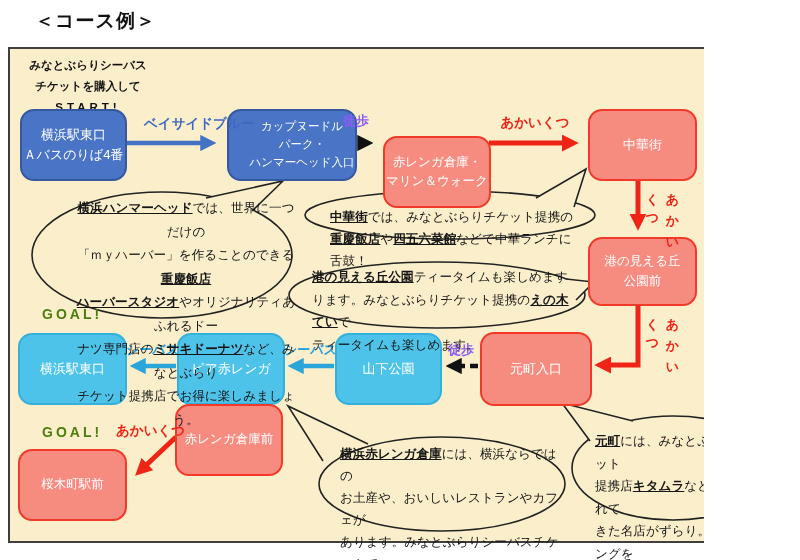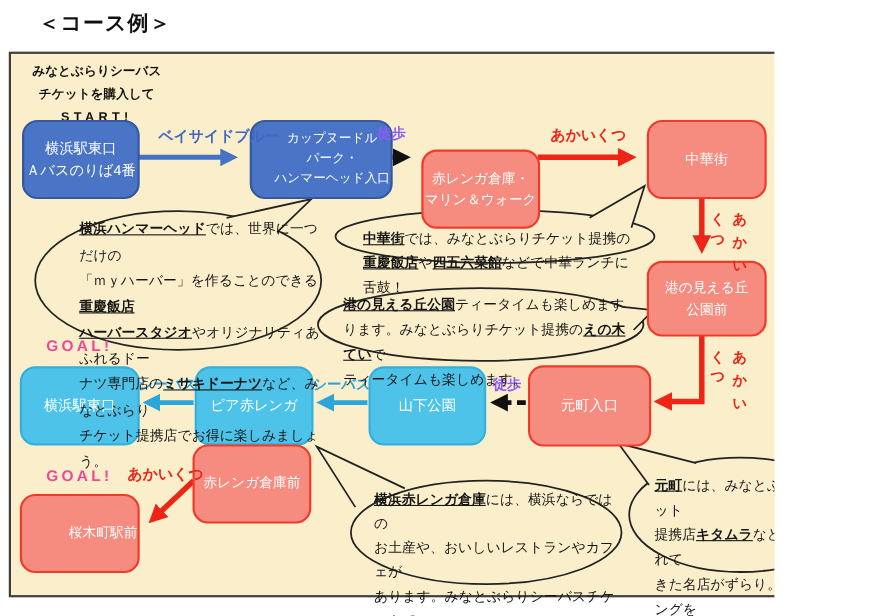--- a/index.html
+++ b/index.html
@@ -13,29 +13,29 @@
   .blue{background:#4a74c6;border:2px solid #35589e;}
   .salmon{background:#F68C80;border:2px solid #F23A2B;}
   .cyan{background:#4EC3E9;border:2px solid #35b0dd;}
   .node .ln{display:block;}
   .fs13{font-size:13px;} .fs125{font-size:12.5px;} .fs115{font-size:11.5px;padding-left:20px;}
   .lbl{position:absolute;font-weight:bold;text-align:center;white-space:nowrap;}
   .lbl.blue-t{color:#3f68c0;font-size:13.5px;}
   .lbl.red-t{color:#ee2416;font-size:13.5px;}
   .lbl.cyan-t{color:#2aa0dc;font-size:13px;}
   .lbl.black-t{color:#8b5cf6;font-size:13px;}
-  .lbl.goal{color:#ec4899;font-size:14px;letter-spacing:3px;}
+  .lbl.goal{color:#4d7c0f;font-size:14px;letter-spacing:3px;}
   .startnote{position:absolute;left:20px;top:55px;width:136px;font-size:11.5px;font-weight:bold;
              color:#111;text-align:center;line-height:21px;}
   .startword{letter-spacing:4px;}
   .vlabel{position:absolute;writing-mode:vertical-rl;white-space:pre;color:#ee2416;font-weight:bold;
           font-size:13px;letter-spacing:8px;line-height:20px;}
   .btext{position:absolute;color:#161616;font-size:12.6px;}
   .btext .em{font-weight:bold;text-decoration:underline;}
-  .lh235 div{line-height:23.5px;} .lh22 div{line-height:22px;} .lh225 div{line-height:22.5px;}
+  .lh235 div{line-height:23.5px;text-align:center;} .lh22 div{line-height:22px;} .lh225 div{line-height:22.5px;}
 </style>
 </head>
 <body>
 
 <div id="stage">
   <div class="title">＜コース例＞</div>
   <div class="frame"></div>
 
   <svg class="overlay" viewBox="0 0 800 560">
     <defs>
@@ -111,21 +111,21 @@
   </div>
   <div class="node cyan fs13" style="left:177px;top:333px;width:104px;height:68px;">
     <span class="ln">ピア赤レンガ</span>
   </div>
   <div class="node cyan fs13" style="left:18px;top:333px;width:105px;height:68px;">
     <span class="ln">横浜駅東口</span>
   </div>
   <div class="node salmon fs125" style="left:175px;top:404px;width:104px;height:68px;">
     <span class="ln">赤レンガ倉庫前</span>
   </div>
-  <div class="node salmon fs125" style="left:18px;top:449px;width:105px;height:68px;align-items:flex-end;">
+  <div class="node salmon fs125" style="left:18px;top:449px;width:105px;height:68px;">
     <span class="ln">桜木町駅前</span>
   </div>
 
   <div class="lbl blue-t" style="left:144px;top:115px;width:100px;">ベイサイドブルー</div>
   <div class="lbl black-t" style="left:336px;top:112px;width:40px;">徒歩</div>
   <div class="lbl red-t" style="left:500px;top:114px;width:70px;">あかいくつ</div>
   <div class="vlabel" style="left:642px;top:183px;">あかい
 くつ</div>
   <div class="vlabel" style="left:642px;top:308px;">あかい
 くつ</div>

